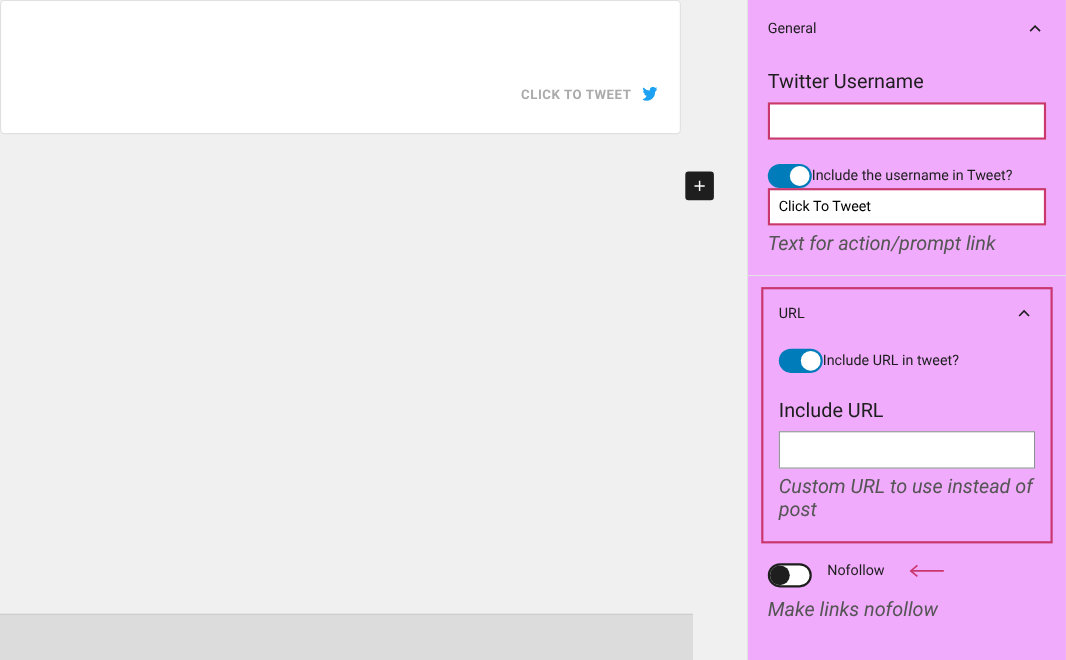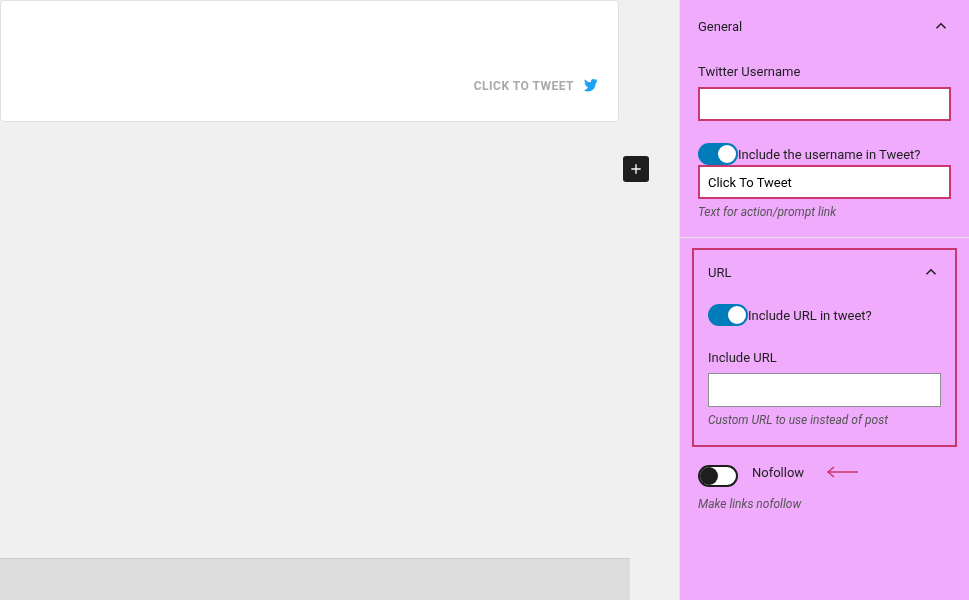--- a/index.html
+++ b/index.html
@@ -11,25 +11,25 @@
   .twitter-bird { width: 18px; height: 14px; }
   .add-block { position: absolute; top: 156px; right: 30px; width: 26px; height: 26px; background: #1e1e1e; border-radius: 3px; display:flex; align-items:center; justify-content:center; cursor:pointer;}
   .add-block svg { width:16px; height:16px;}
   .footer-bar { position: absolute; left: 0; bottom: 0; width: 630px; height: 42px; background: #dcdcdc; border-top: 1px solid #ccc;}
   .sidebar { width: 290px; background: #f0abfc; border-left: 1px solid #e2e2e2; padding: 0; font-size: 13px; color: #1e1e1e; overflow-y:auto;}
   .panel { border-bottom: 1px solid #e2e2e2; padding: 16px 18px 18px 18px;}
   .panel-header { display:flex; align-items:center; justify-content:space-between; cursor:pointer; margin-bottom: 4px;}
   .panel-header .title { font-size: 13px; color: #1e1e1e;}
   .chev { width: 20px; height: 20px; display:flex; align-items:center; justify-content:center;}
   .chev svg { width: 18px; height:18px;}
-  .field-label { font-size: 13px; color: #1e1e1e; margin-top: 24px; margin-bottom: 8px;}
+  .field-label { font-size: 18px; color: #1e1e1e; margin-top: 24px; margin-bottom: 8px;}
   .field-label.first { margin-top: 28px;}
   input.text { width: 100%; height: 34px; border: 1px solid #8c8f94; padding: 0 8px; font-size: 13px; background:#fff; }
   input.text.hl { border: 2px solid #c9376e; }
-  .help { font-size: 12px; font-style: italic; color: #555; margin-top: 6px;}
+  .help { font-size: 18px; font-style: italic; color: #555; margin-top: 6px;}
   .toggle-row { display:flex; align-items:center; margin-top: 22px;}
   .toggle { width: 40px; height: 22px; border-radius: 11px; position: relative; cursor:pointer;}
   .toggle .knob { position:absolute; top:2px; width:18px; height:18px; background:#fff; border-radius:50%;}
   .toggle.on { background:#007cba;}
   .toggle.on .knob { right:2px;}
   .toggle.off { background:#fff; border:2px solid #1e1e1e;}
   .toggle.off .knob { left:0px; top:0px; background:#1e1e1e;}
   .toggle-label { font-size: 13px; color: #1e1e1e;}
   .url-panel { border: 2px solid #c9376e; margin: 10px 12px 0 12px; padding: 12px 14px 18px 14px;}
   .url-panel .panel-header { margin-bottom: 0;}

